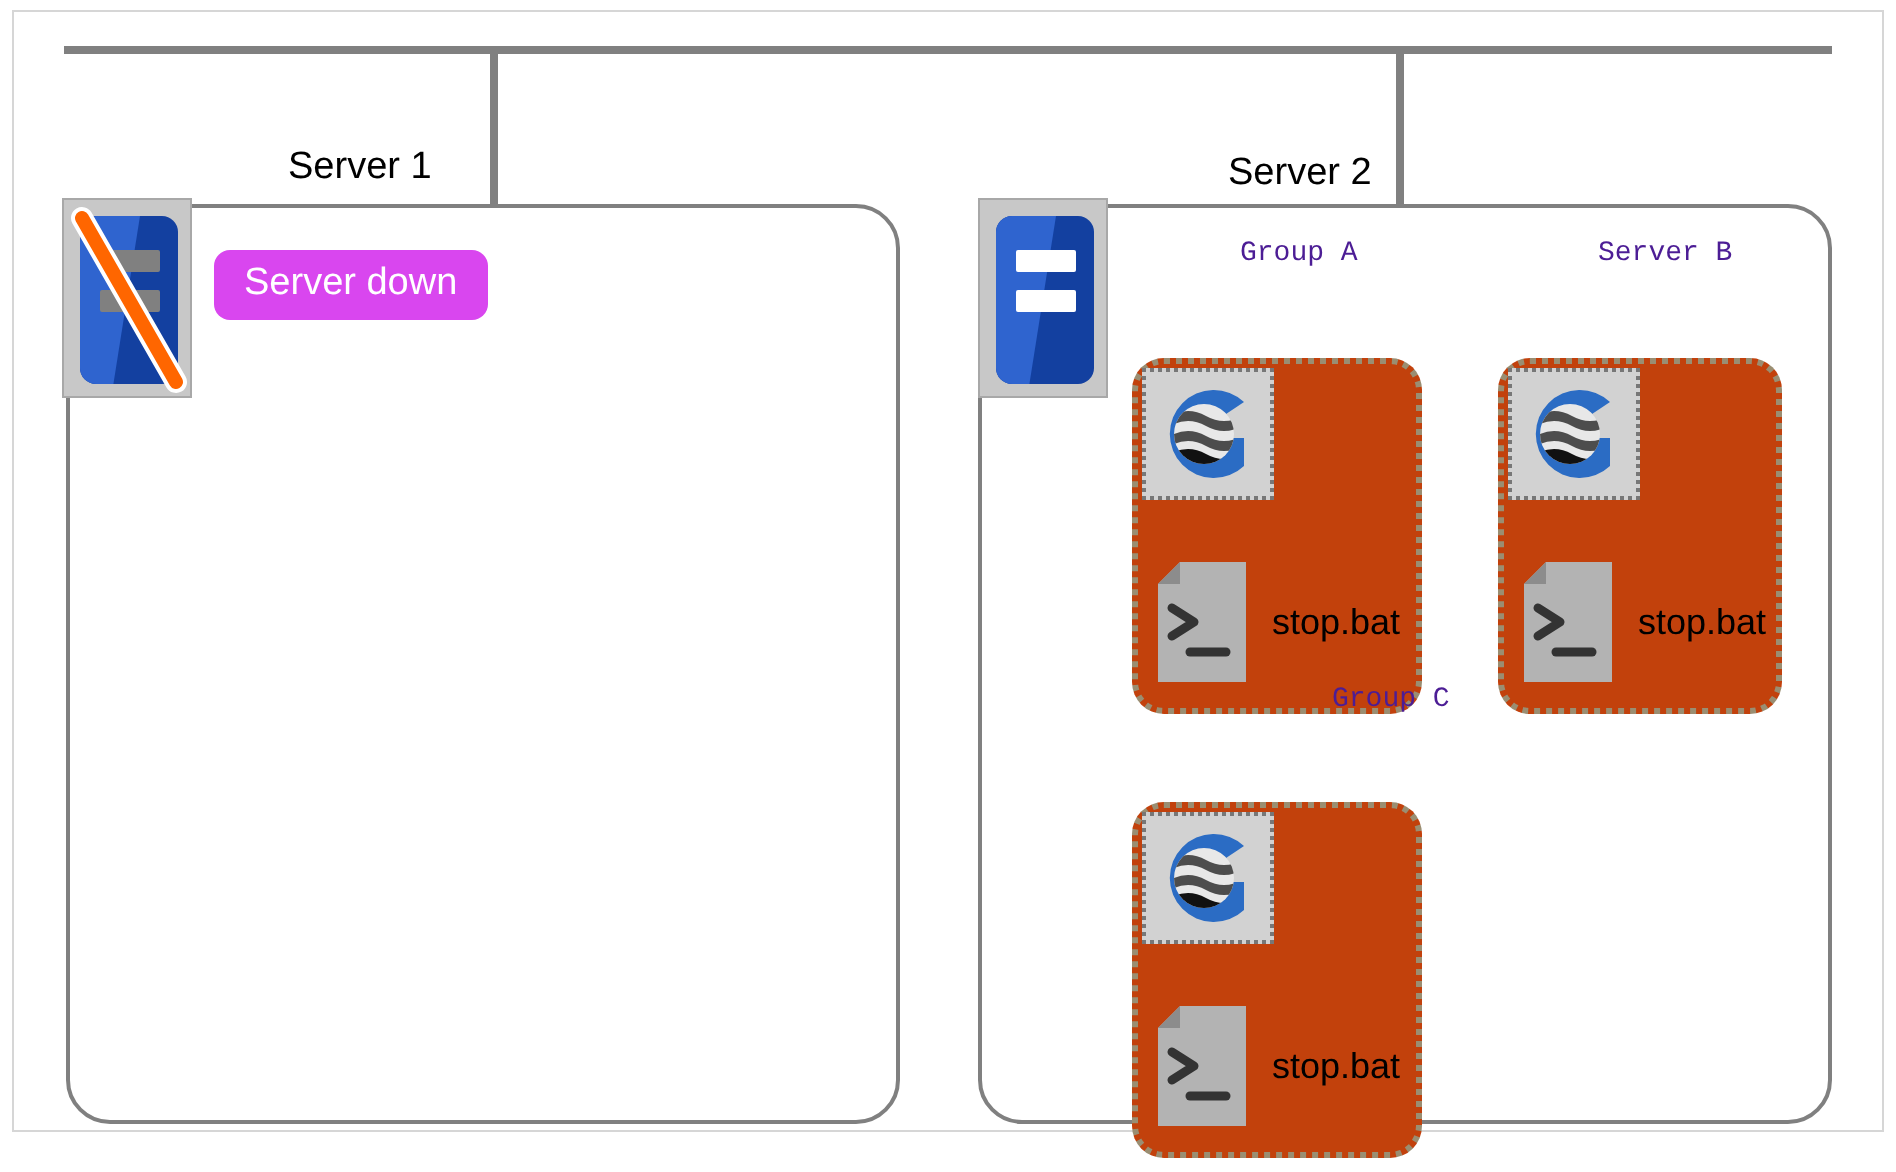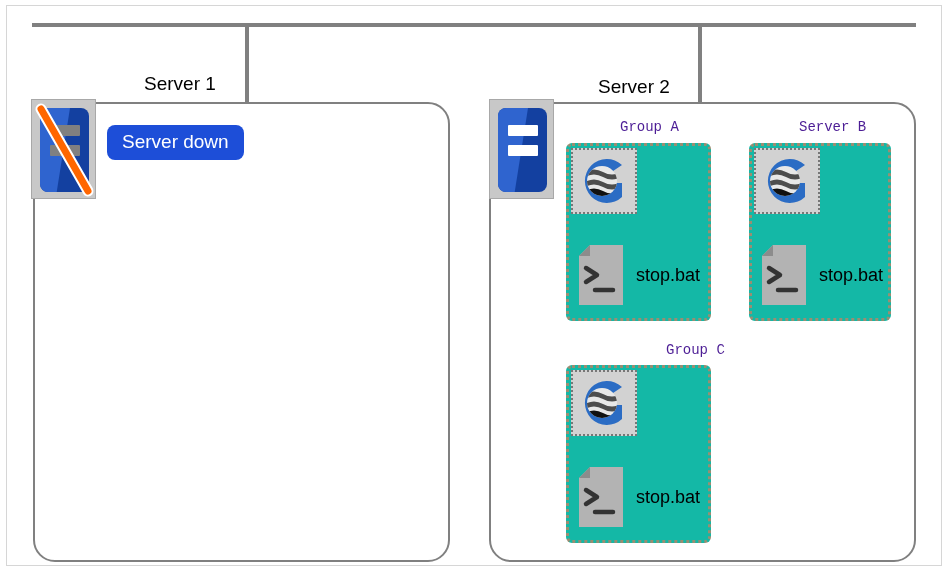--- a/index.html
+++ b/index.html
@@ -51,21 +51,21 @@
 
   
   .server-label {
     position: absolute;
     font-size: 19px;
     color: #000000;
     white-space: nowrap;
     line-height: 1;
   }
   .server-label.s1 { left: 144px; top: 74px; }
-  .server-label.s2 { left: 598px; top: 77px; }
+  .server-label.s2 { left: 614px; top: 77px; }
 
   
   .server-box {
     position: absolute;
     border: 2.5px solid #808080;
     border-radius: 22px;
     background: #ffffff;
     box-sizing: border-box;
   }
   .server-box.s1 {
@@ -135,21 +135,21 @@
     height: 104px;
     pointer-events: none;
   }
 
   
   .status-badge {
     position: absolute;
     left: 107px;
     top: 125px;
     padding: 7px 15px 9px 15px;
-    background: #1d4ed8;
+    background: #d946ef;
     color: #ffffff;
     font-size: 19px;
     border-radius: 8px;
     line-height: 1;
     white-space: nowrap;
   }
 
   
   .group-label {
     position: absolute;
@@ -158,24 +158,25 @@
     white-space: nowrap;
     line-height: 1;
     font-family: Liberation Mono, monospace;
   }
   .group-label.ga { left: 620px; top: 120px; }
   .group-label.gb { left: 799px; top: 120px; }
   .group-label.gc { left: 621px; top: 343px; margin-left: 45px; }
 
   .group-box {
     position: absolute;
-    background: #14b8a6;
+    background: #c2410c;
     border: 3px dotted #9a8e72;
-    border-radius: 6px;
-    box-sizing: border-box;
+    border-radius: 16px;
+    box-sizing: border-box;
+    margin-top: 36px;
   }
   .group-box.ga { left: 566px; top: 143px; width: 145px; height: 178px; }
   .group-box.gb { left: 749px; top: 143px; width: 142px; height: 178px; }
   .group-box.gc { left: 566px; top: 365px; width: 145px; height: 178px; }
 
   
   .instance-icon {
     position: absolute;
     left: 2px;
     top: 2px;

